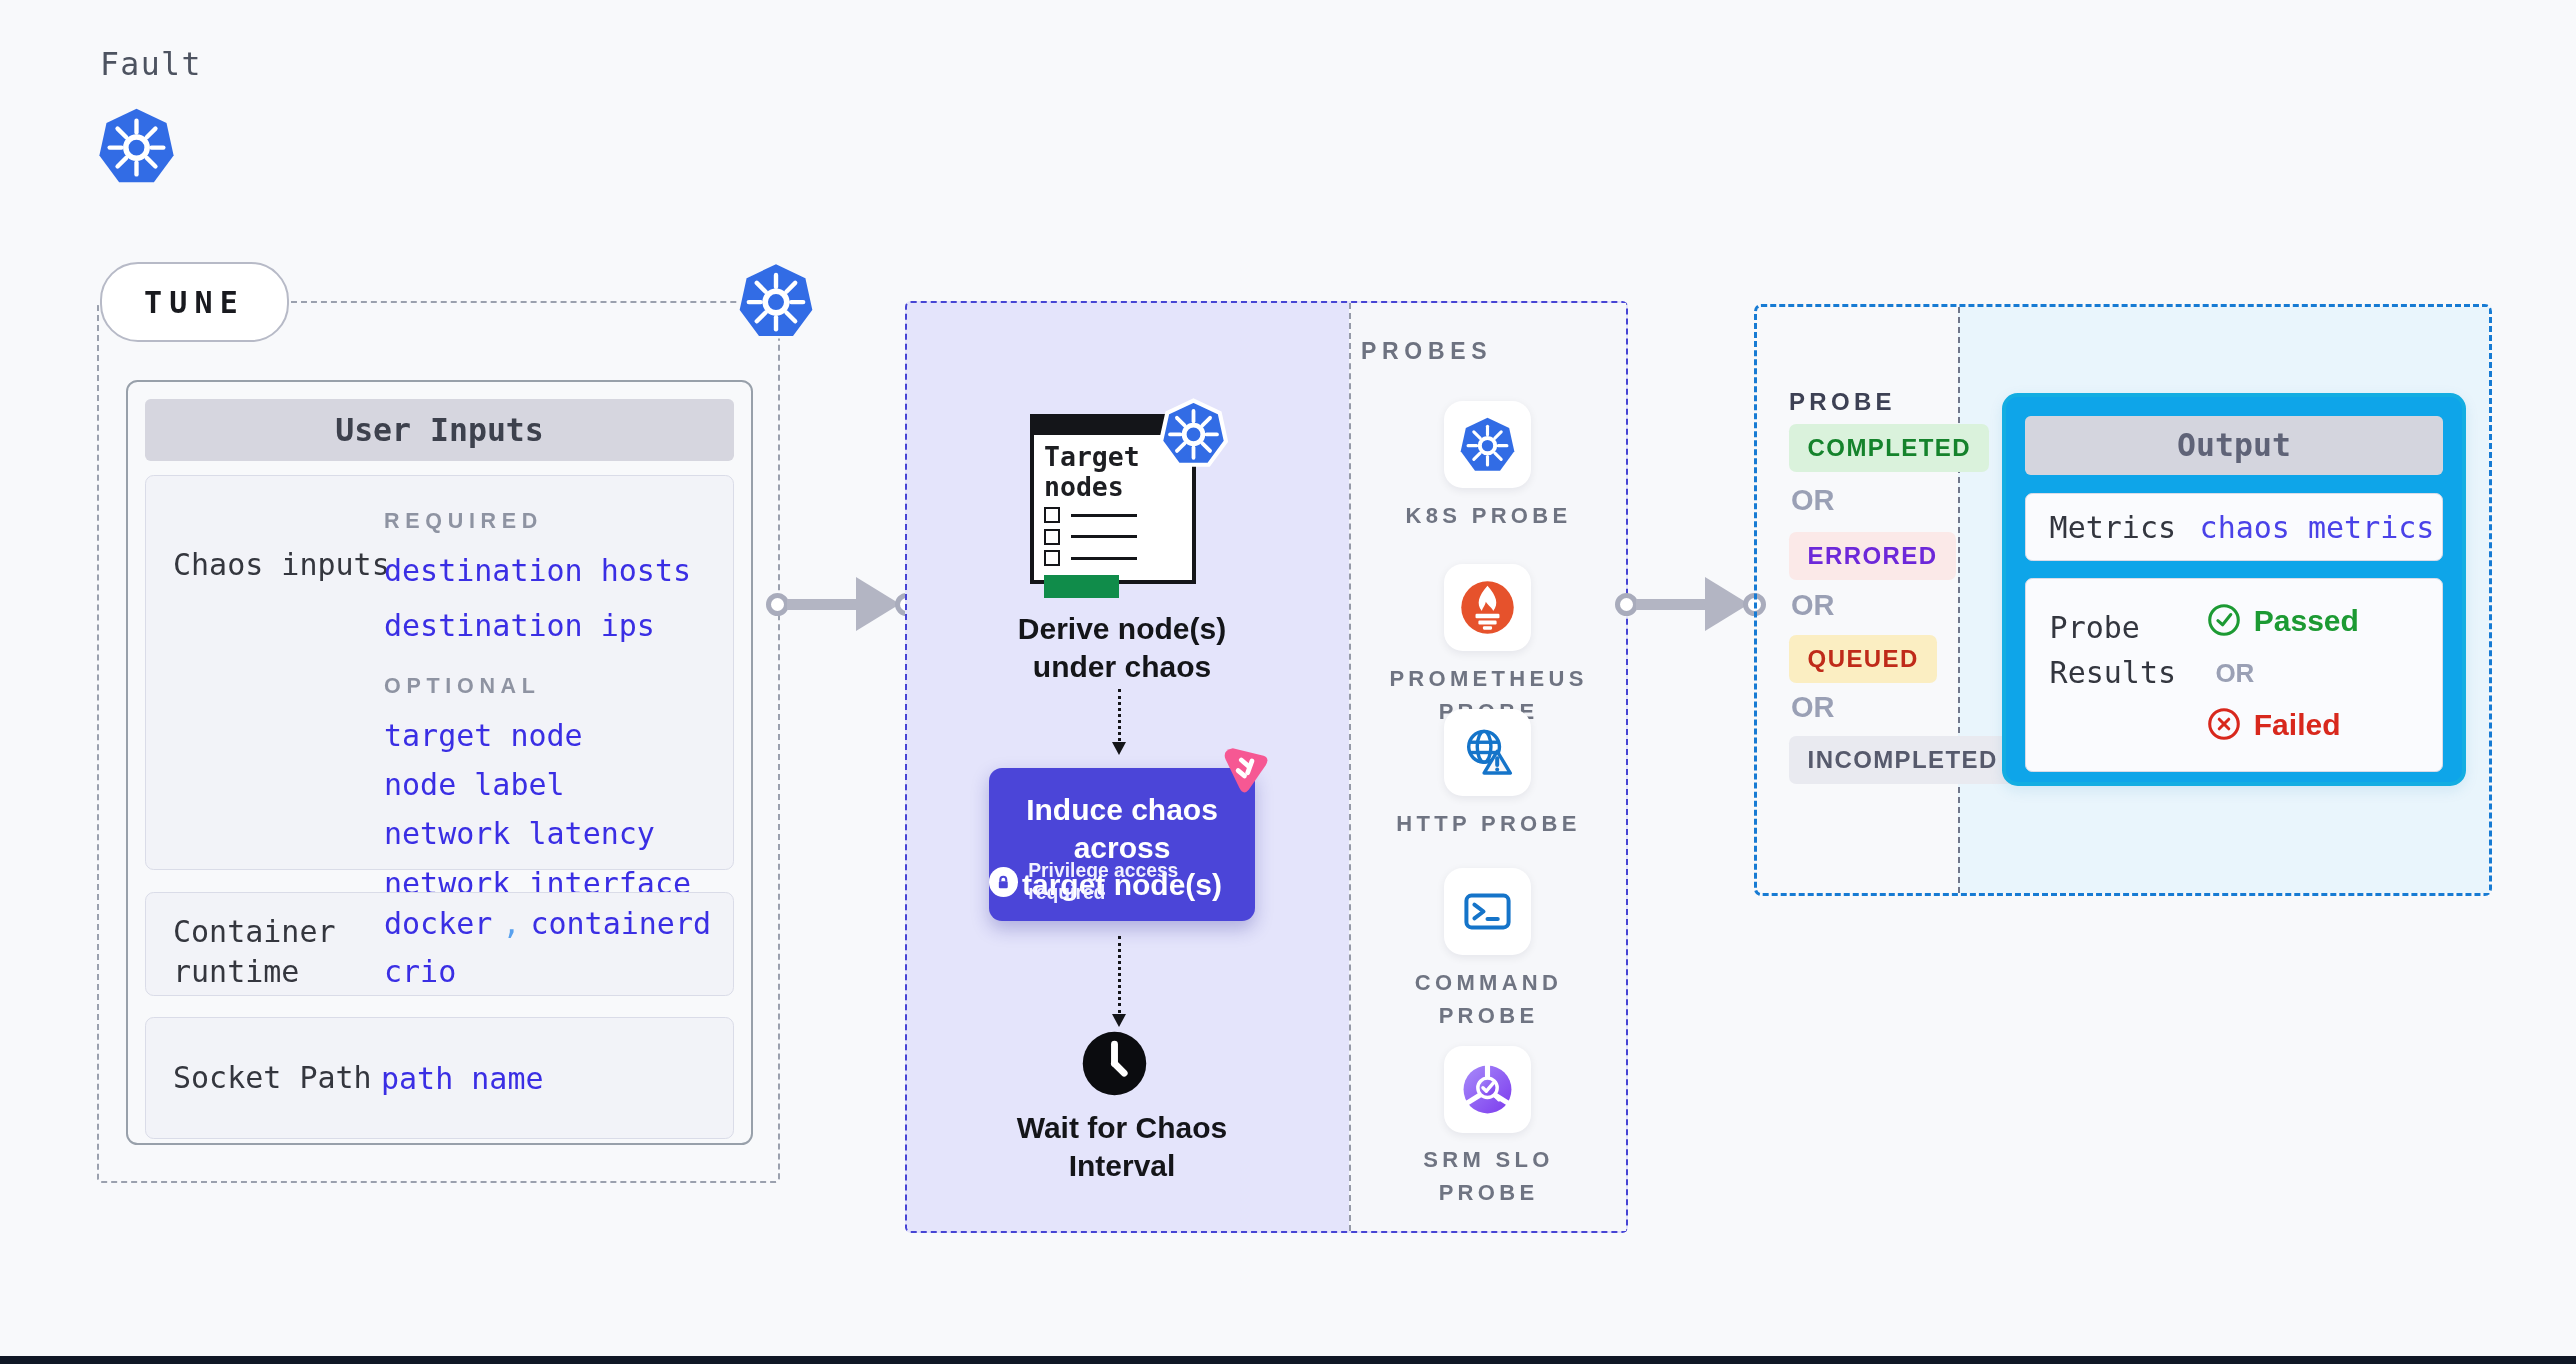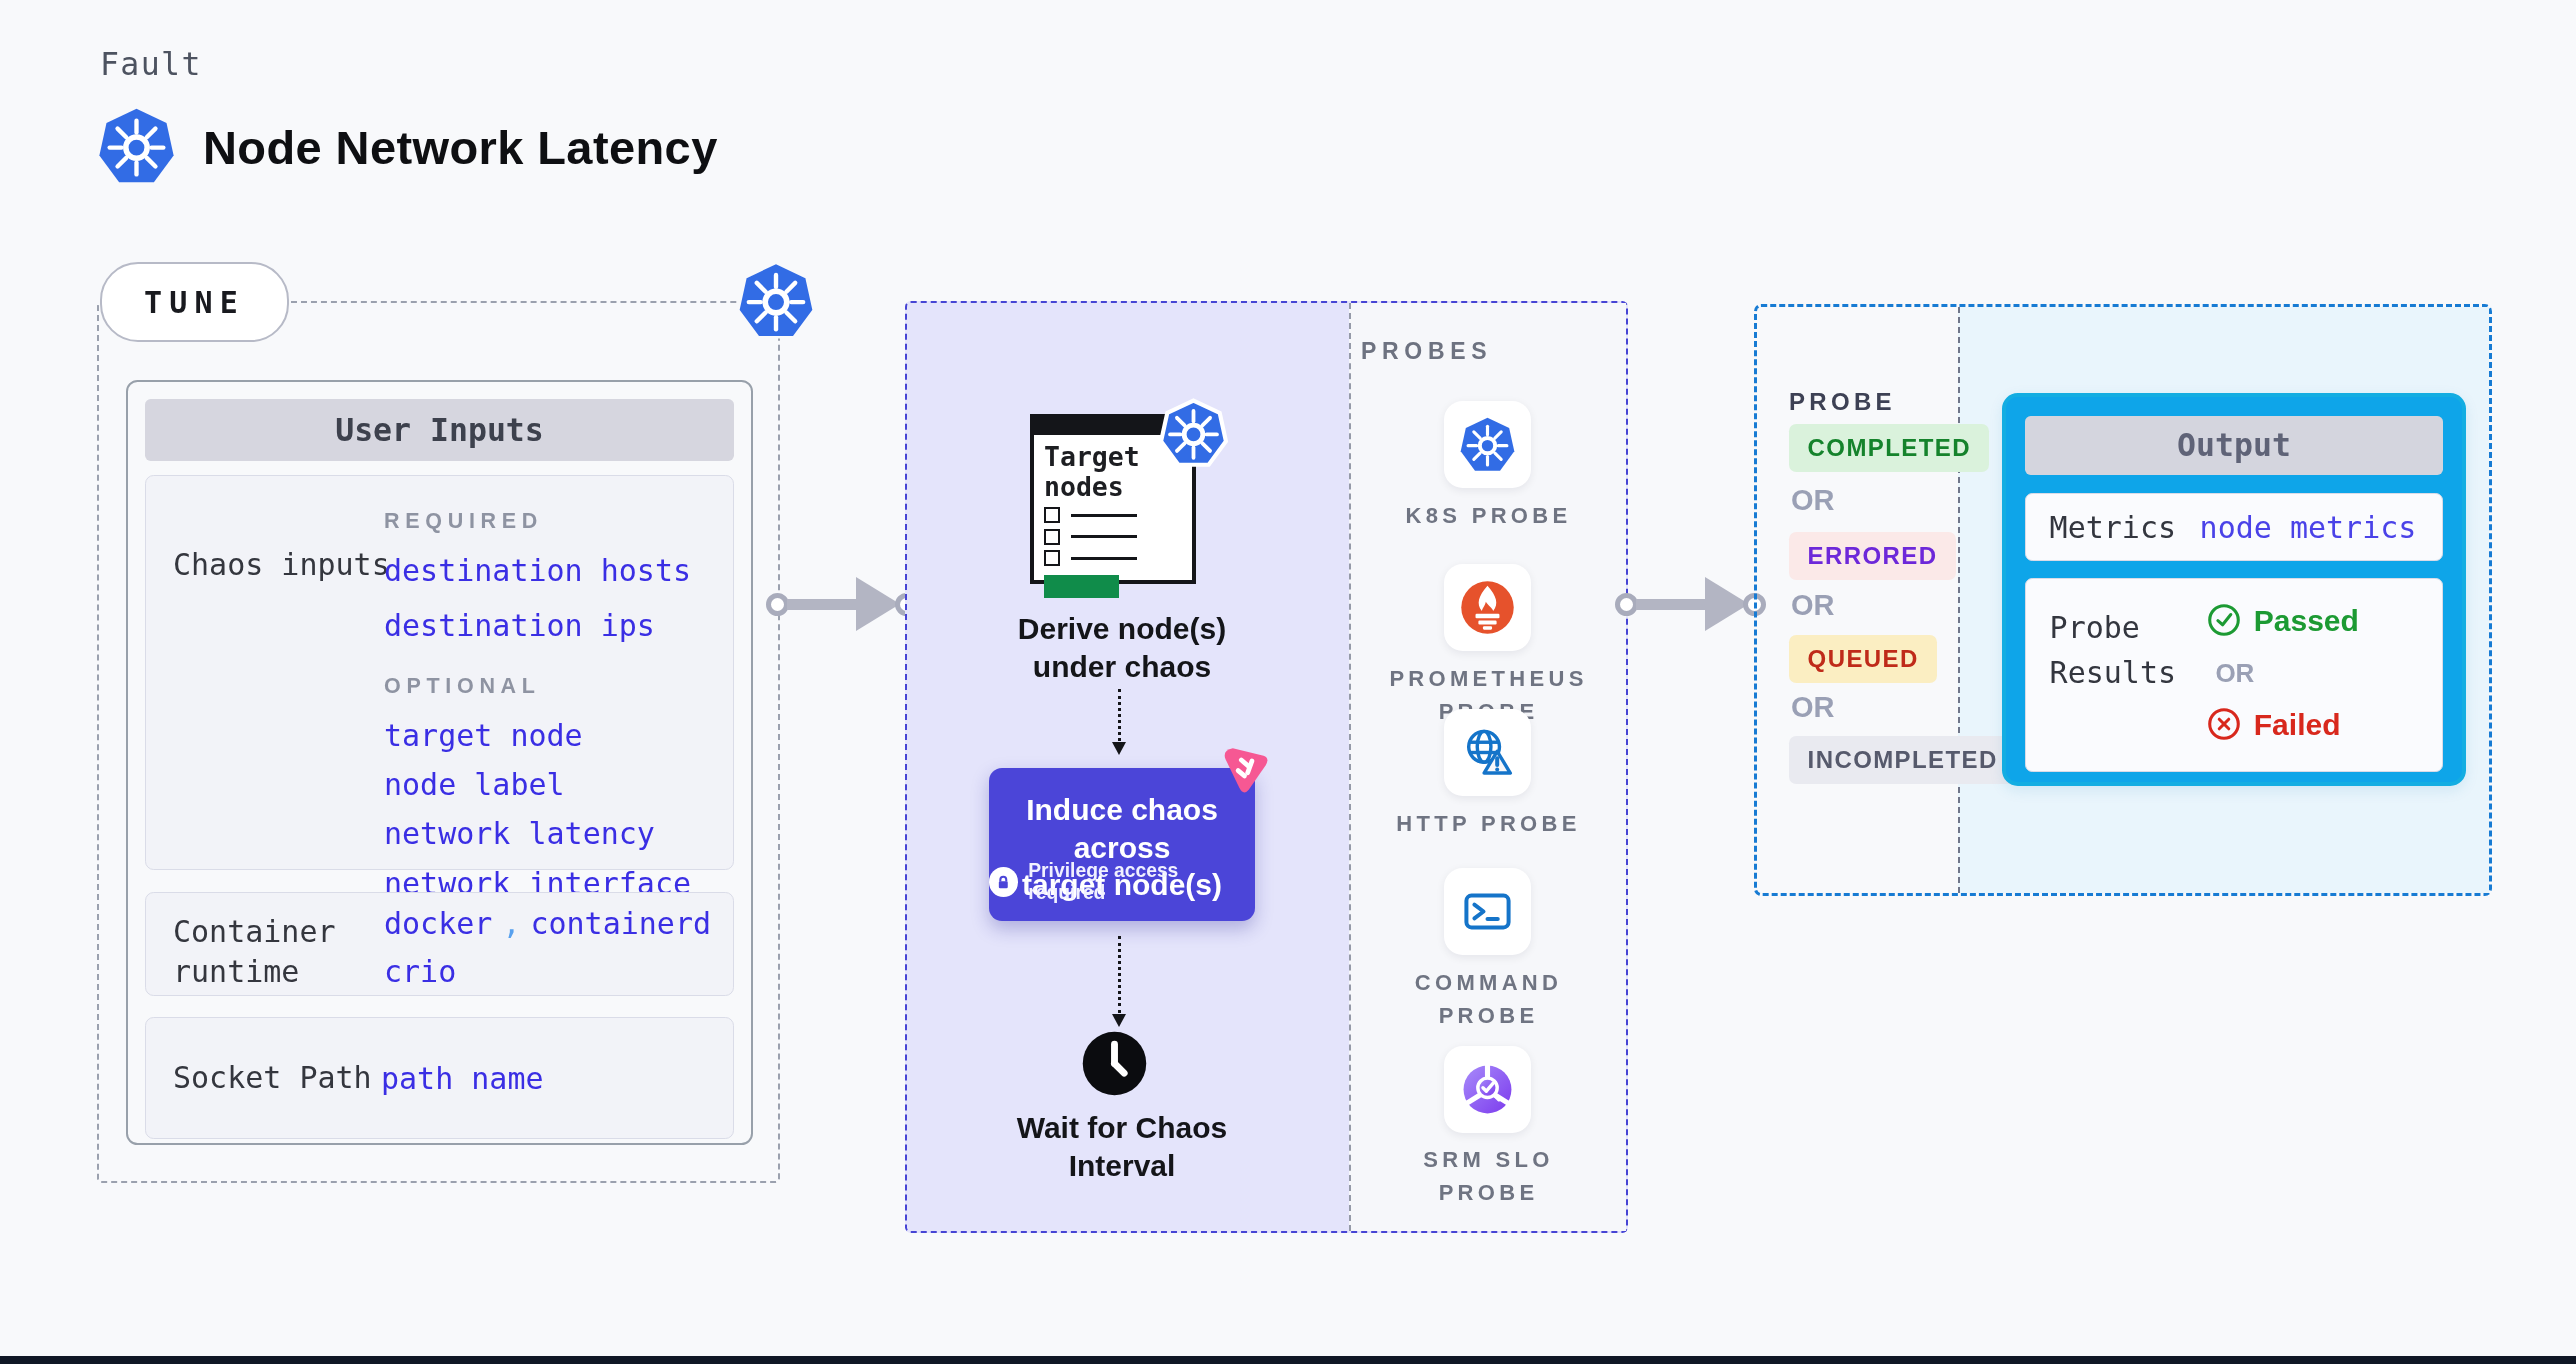--- a/index.html
+++ b/index.html
@@ -152,21 +152,20 @@
             <line x1="50" y1="71" x2="50" y2="86"></line>
           <line x1="31" y1="52" x2="16" y2="52"></line>
             <line x1="69" y1="52" x2="84" y2="52"></line>
           <line x1="37" y1="39" x2="26" y2="28"></line>
             <line x1="63" y1="39" x2="74" y2="28"></line>
           <line x1="37" y1="65" x2="26" y2="76"></line>
             <line x1="63" y1="65" x2="74" y2="76"></line>
         </g>
       </svg>
     </span>
-    <span class="page-title">Node Network Latency</span>
   </div>
 
   <div class="abs tune-box"></div>
   <div class="abs pill tune-pill">TUNE</div>
   <div class="abs tune-k8s">
     <svg width="80" height="83" viewBox="0 0 100 100">
       <polygon points="50,3 88,21 97,62 72,96 28,96 3,62 12,21" fill="#326ce5" stroke="#f8f9fb" stroke-width="3"></polygon>
       <g stroke="#ffffff" stroke-width="5.5" stroke-linecap="round">
         <circle cx="50" cy="52" r="13.5" fill="none" stroke-width="7"></circle>
         <line x1="50" y1="33" x2="50" y2="18"></line>
@@ -402,21 +401,21 @@
   <div class="abs or or2">OR</div>
   <div class="abs badge badge-queued">QUEUED</div>
   <div class="abs or or3">OR</div>
   <div class="abs badge badge-incompleted">INCOMPLETED</div>
 
   <div class="abs output-card">
     <div class="abs o-header">Output</div>
 
     <div class="abs o-row o-metrics">
       <span class="o-label">Metrics</span>
-      <span class="o-value">node metrics</span>
+      <span class="o-value">chaos metrics</span>
     </div>
 
     <div class="abs o-row o-probe">
       <span class="o-label pre probe-label-col">Probe
 Results</span>
       <span class="results-col">
         <span class="res-row">
           <span>
             <svg width="34" height="34" viewBox="0 0 100 100">
               <circle cx="50" cy="50" r="42" fill="none" stroke="#1c9a33" stroke-width="9"></circle>

